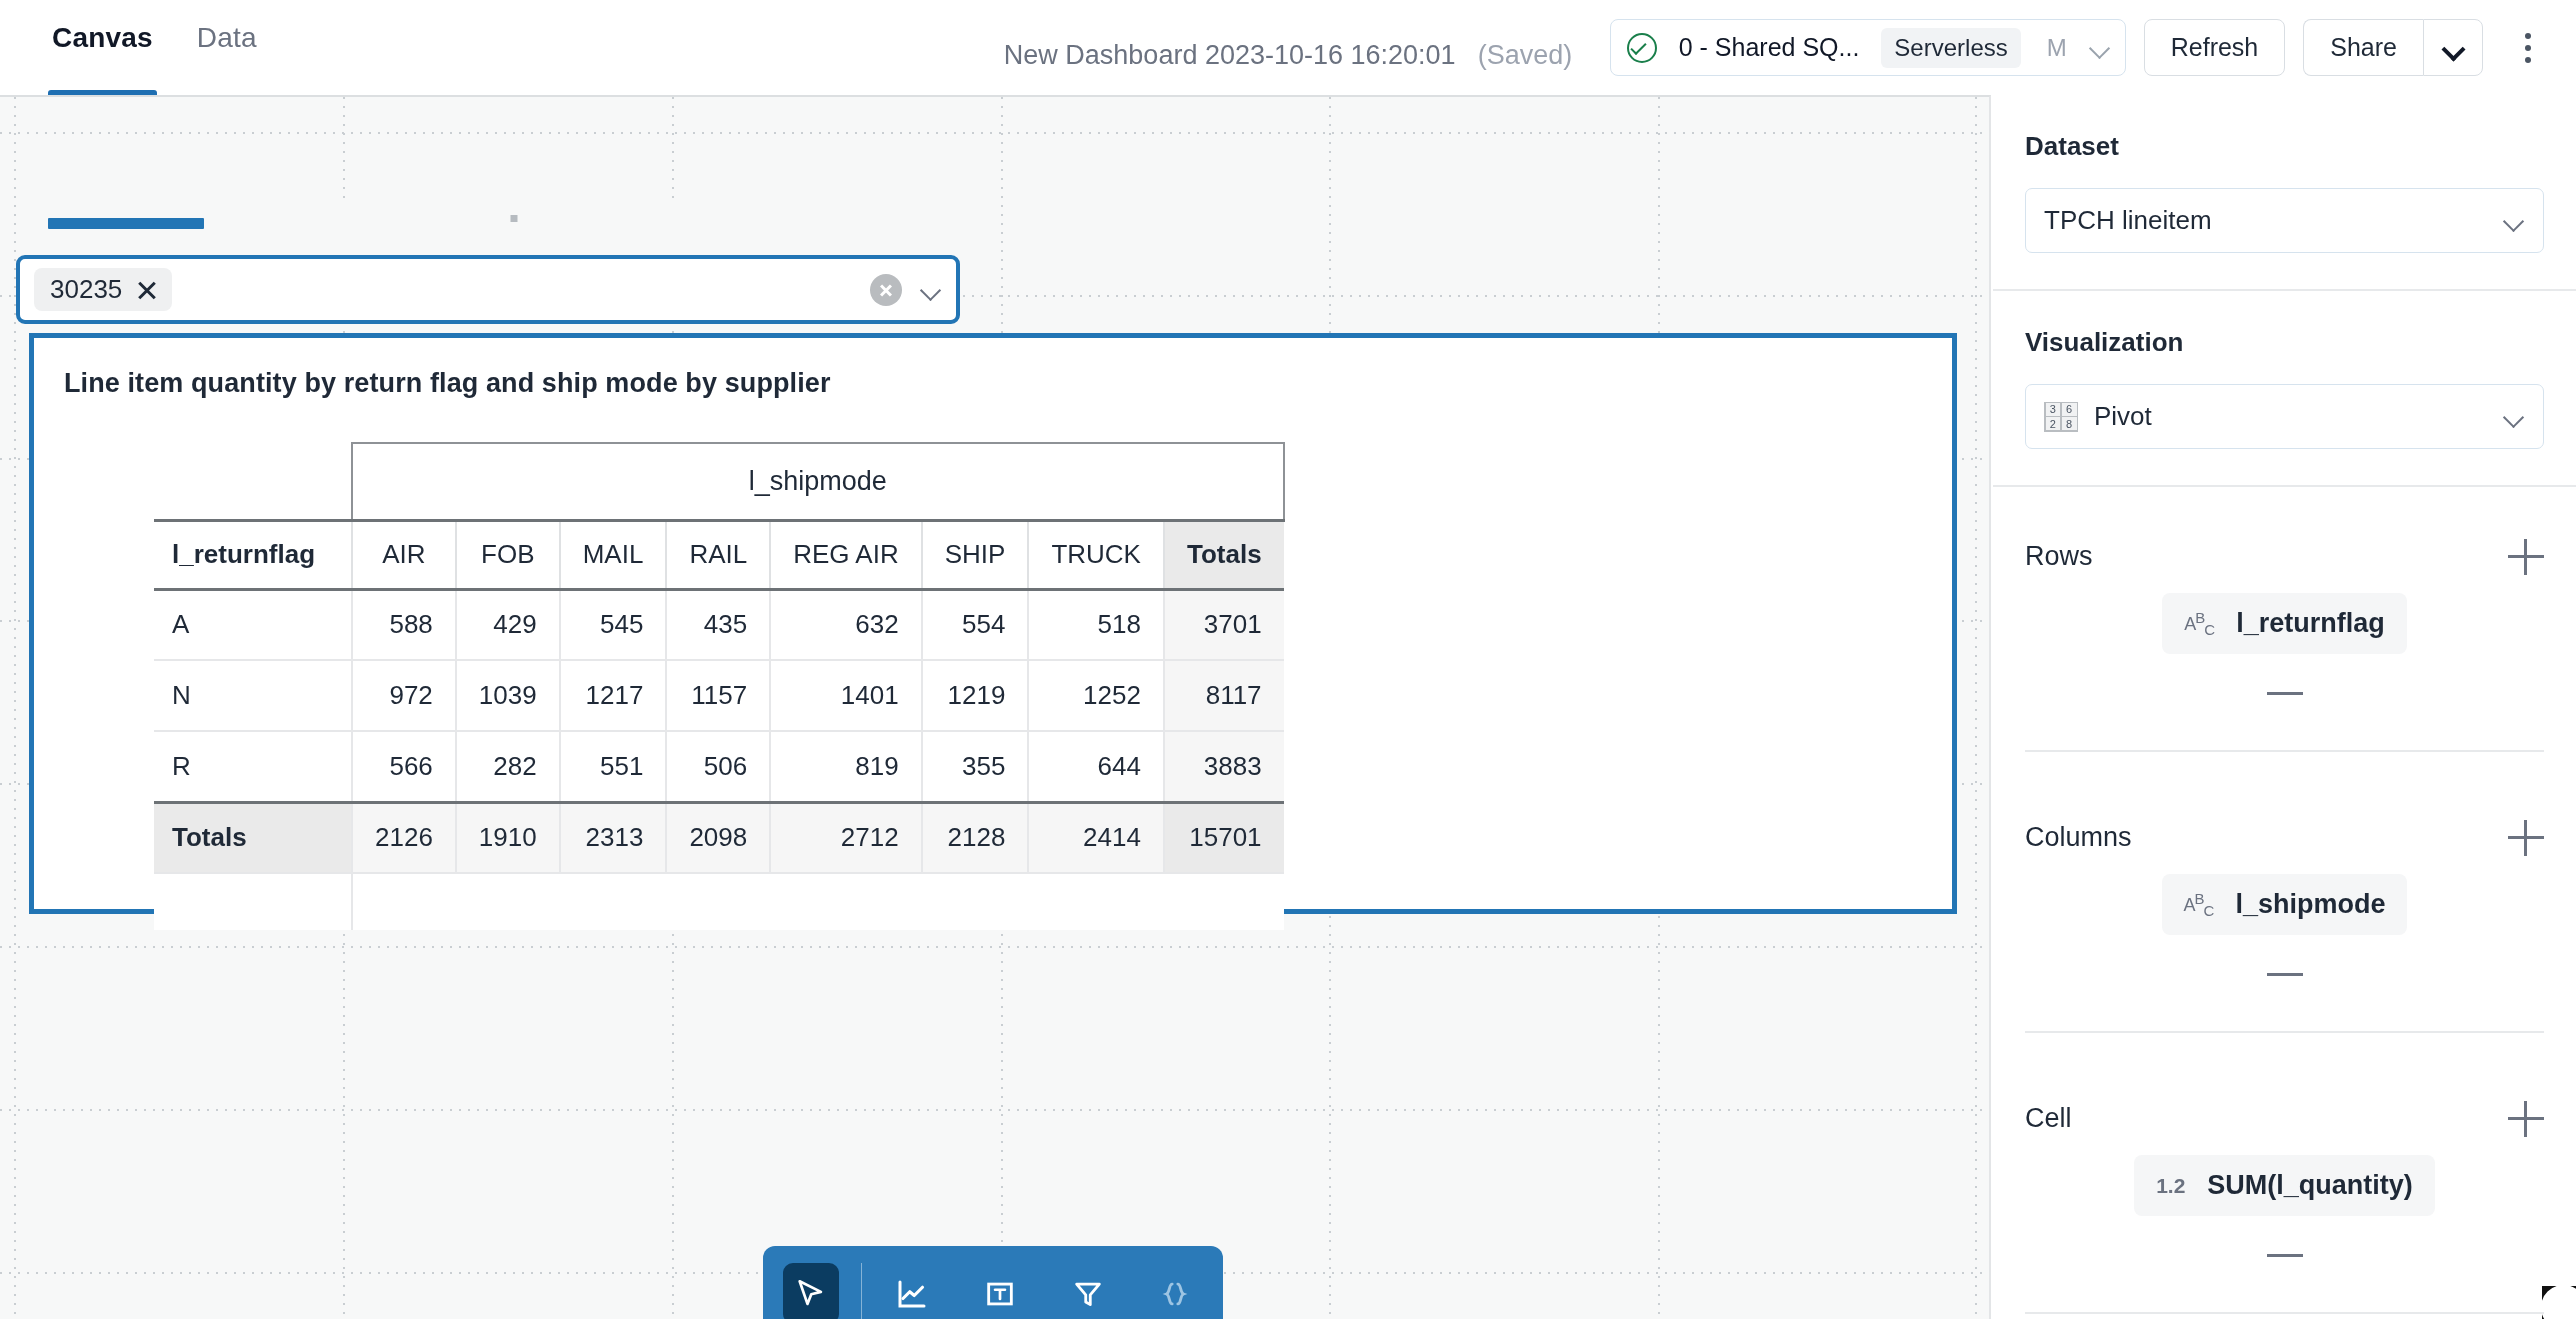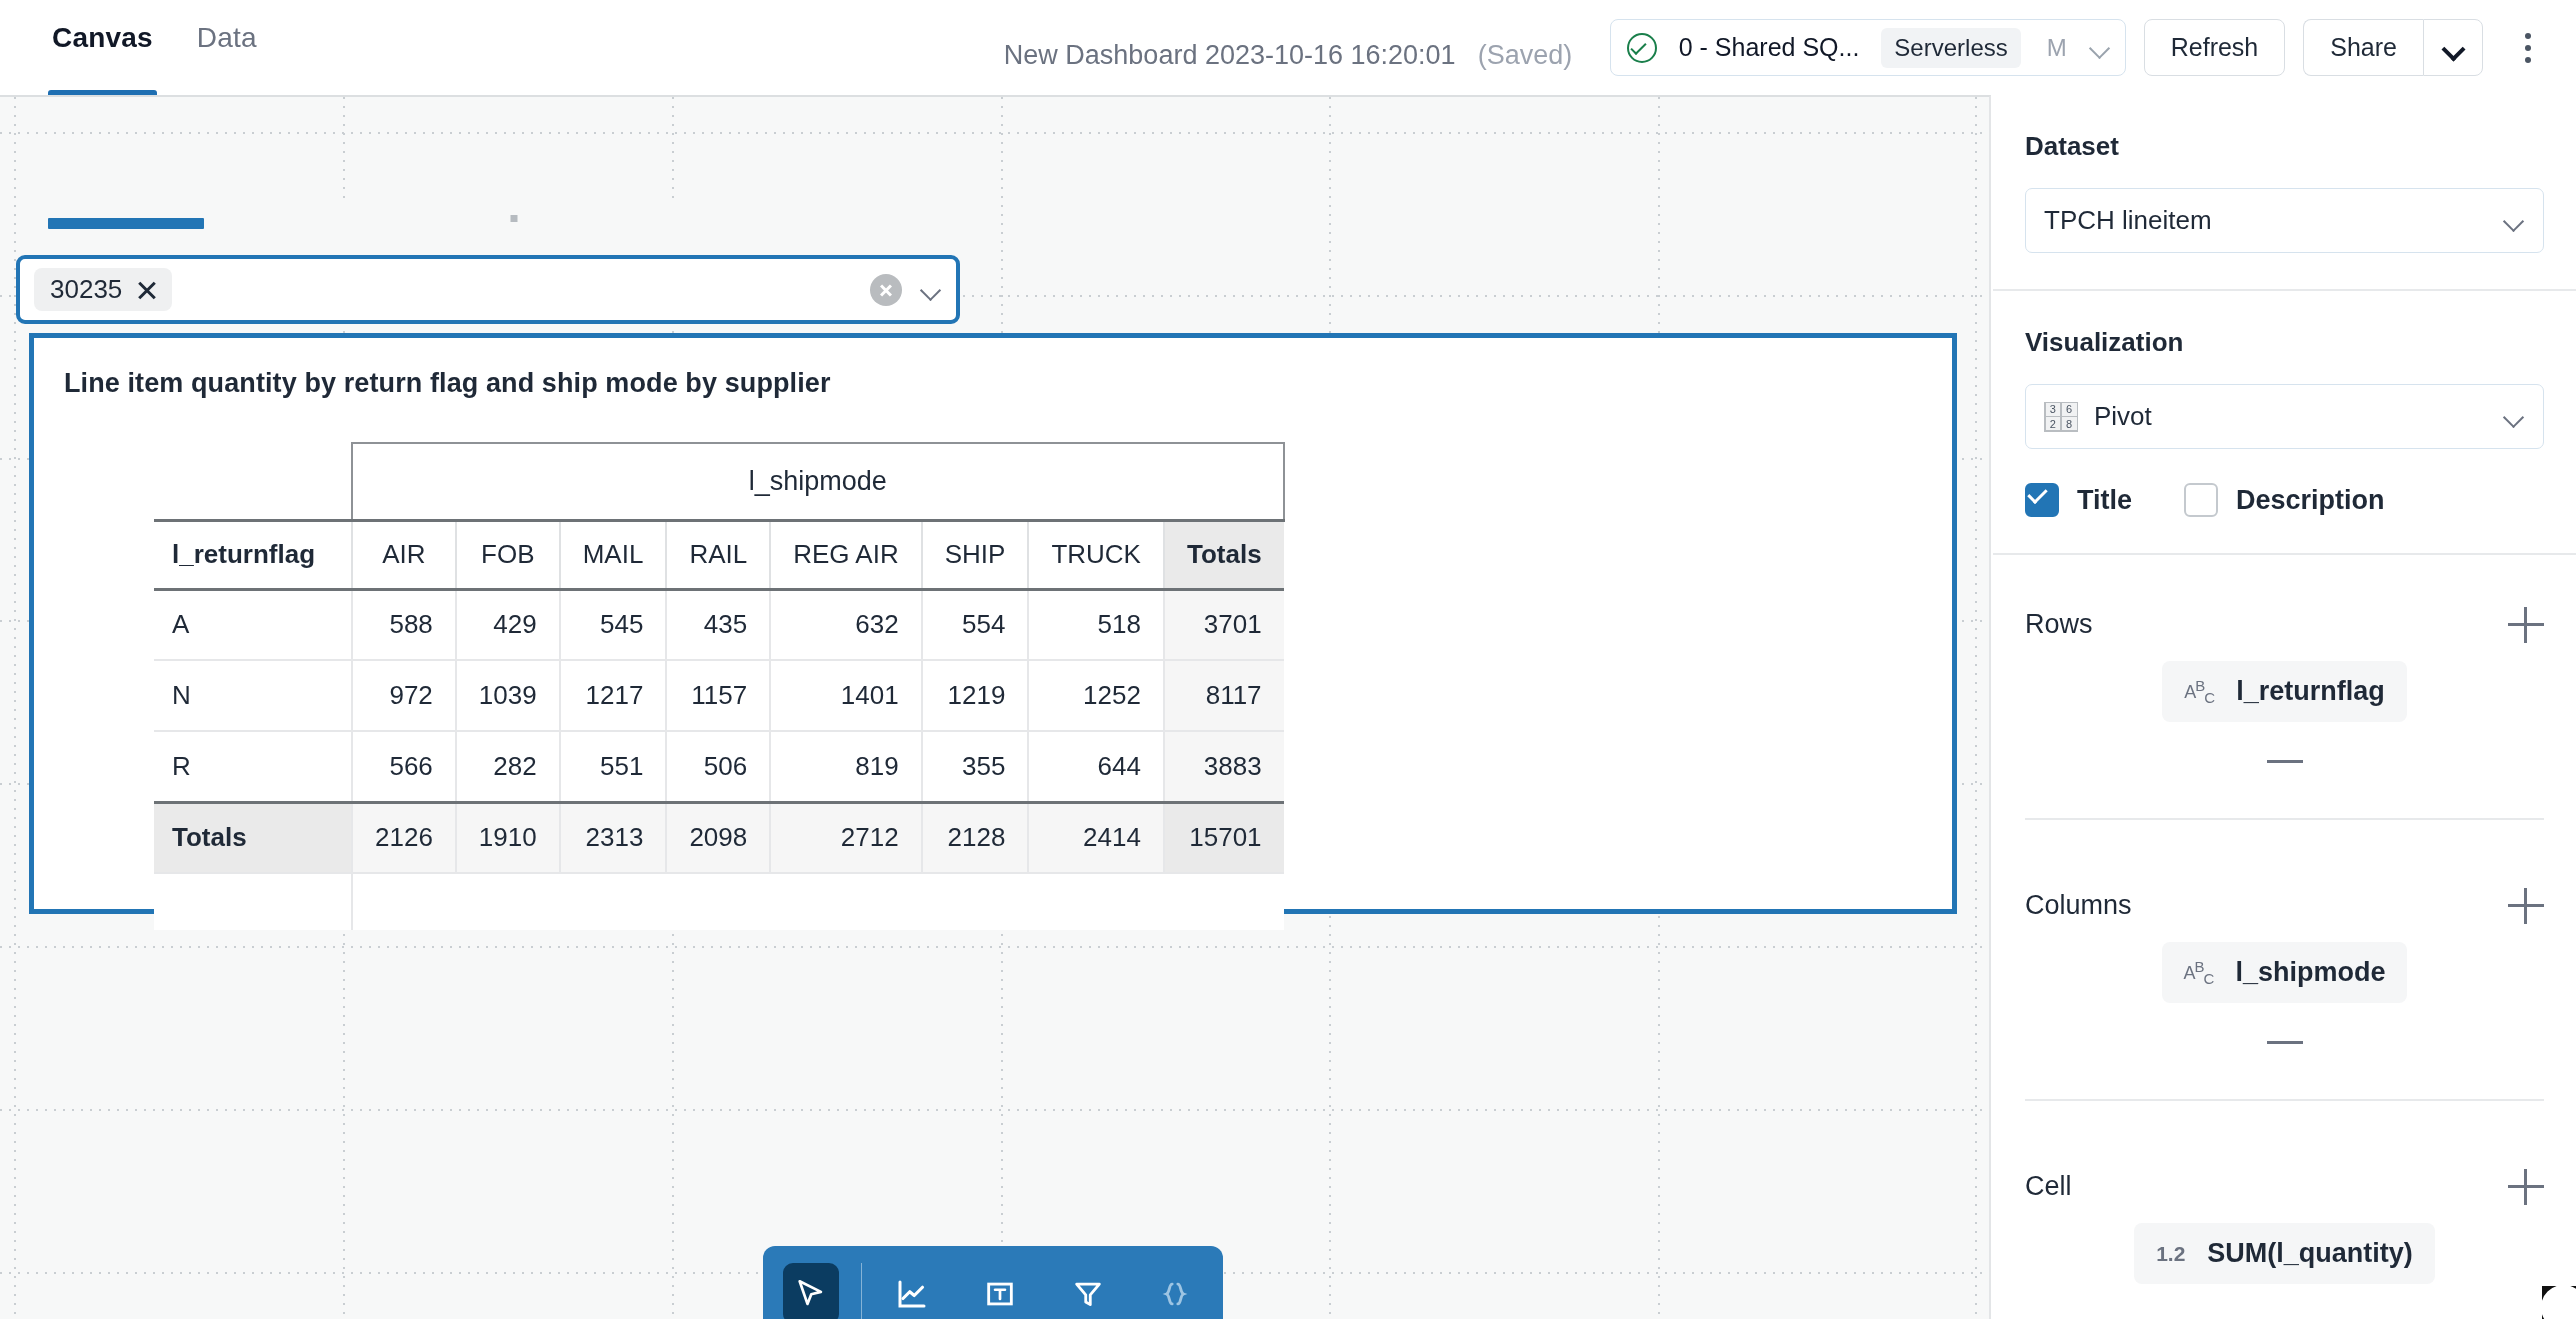--- a/index.html
+++ b/index.html
@@ -536,27 +536,20 @@
             <span>3</span>
             <span>6</span>
             <span>2</span>
             <span>8</span>
           </span>
           <span>Pivot</span>
         </span>
         <span class="chev grey"></span>
       </div>
 
-      <div class="checkrow">
-        <span class="cbox on"></span>
-        <span class="cb-label">Title</span>
-        <span class="cb-gap"></span>
-        <span class="cbox"></span>
-        <span class="cb-label">Description</span>
-      </div>
     </div>
     <div class="rp-divider"></div>
 
     <div class="fsec">
       <div class="fsec-head">
         <span class="fsec-title">Rows</span>
         <span class="plus"></span>
       </div>
       <div class="fsec-row">
         <div class="pill">

